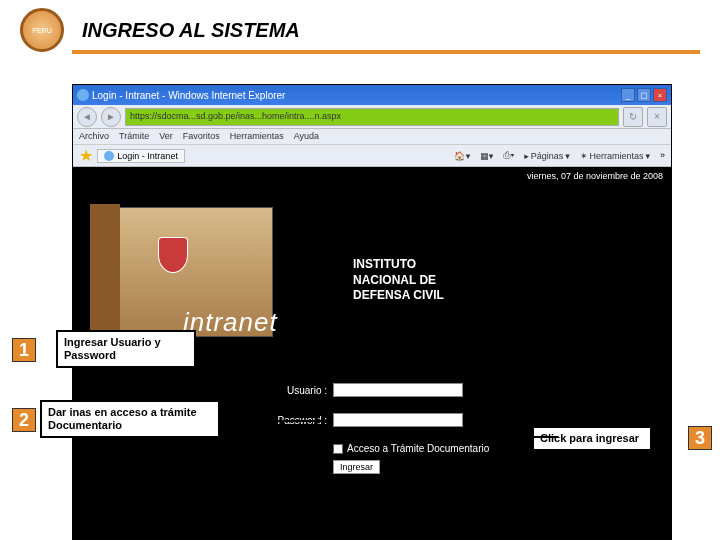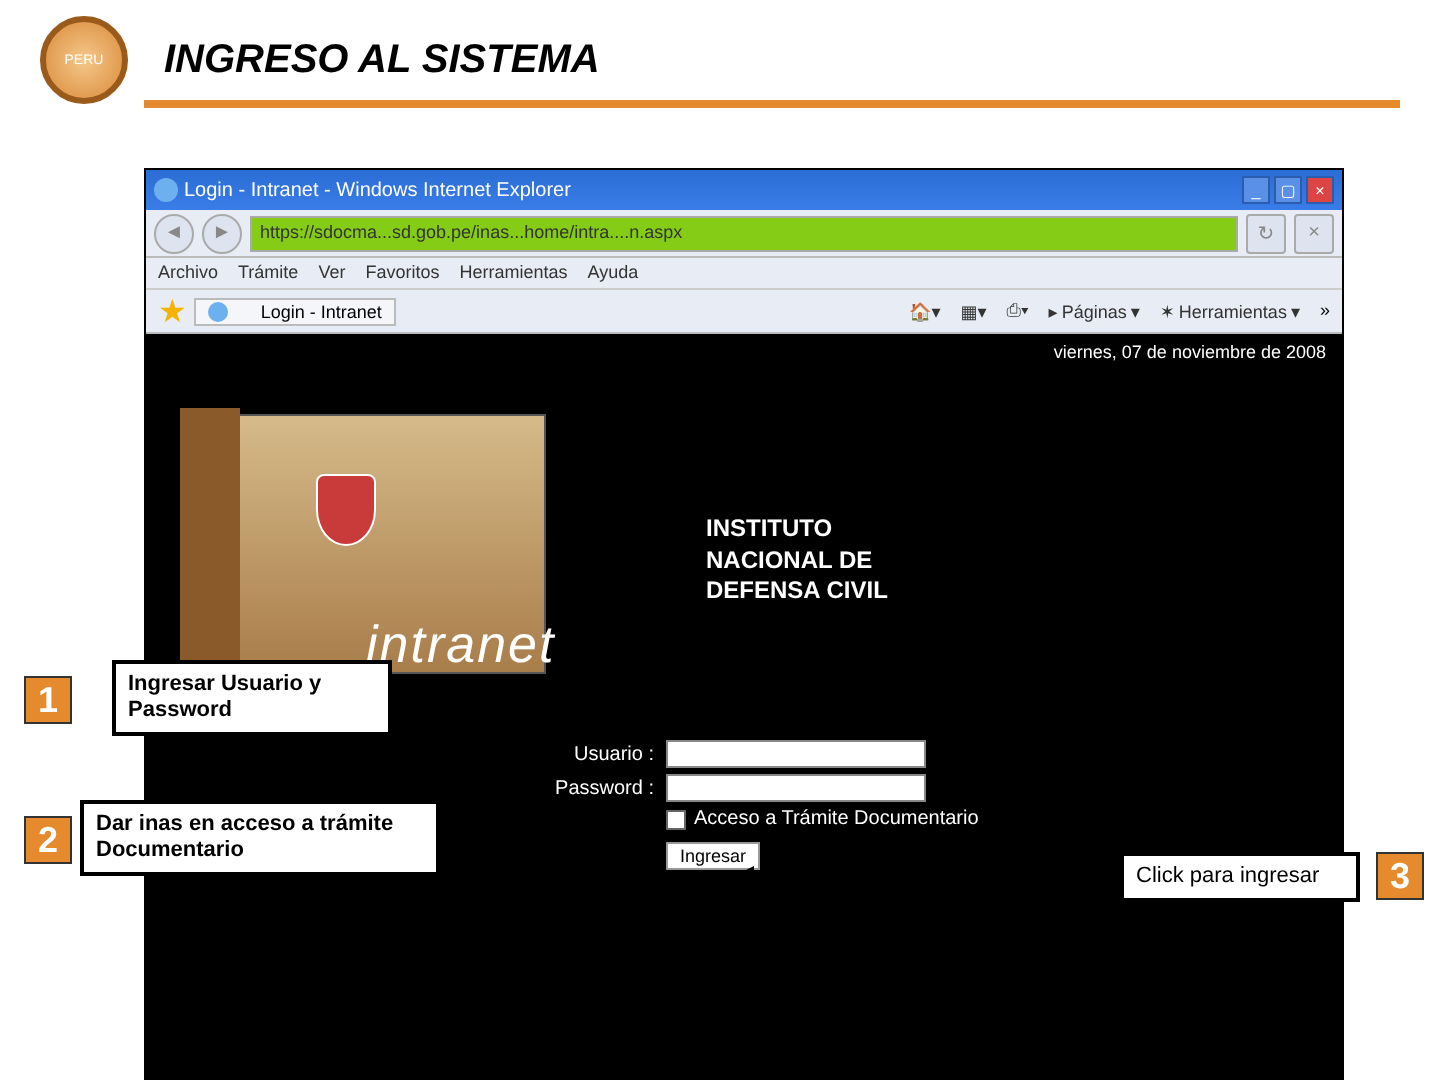--- a/index.html
+++ b/index.html
@@ -13,32 +13,32 @@
   .browser-wrap { margin: 30px 52px 0 52px; border: 1px solid #000; width: 600px; background:#fff; position:relative; }
   .titlebar { height: 20px; background: linear-gradient(#2a6dd4,#3b7de8); color:#fff; font-size:10px; display:flex; align-items:center; padding:0 4px; justify-content:space-between; }
   .win-btns { display:flex; gap:2px; }
   .win-btn { width:14px; height:14px; background:#5a90e5; border:1px solid #2a5cb0; display:flex;align-items:center;justify-content:center; font-size:8px; color:#fff; }
   .close-btn { background:#d44; }
   .addr { height:24px; background:#e8ecf4; display:flex; align-items:center; gap:4px; padding:2px 4px; border-bottom:1px solid #bbb; }
   .nav-btn { width:20px;height:20px; border-radius:50%; background:#dde4f0; border:1px solid #aaa;display:flex;align-items:center;justify-content:center; color:#888; font-size:10px;}
   .url { flex:1; height:18px; background:#84cc16; border:1px solid #aaa; font-size:9px; padding:2px 4px; color:#333;}
   .menubar { height:16px; background:#e8ecf4; font-size:9px; color:#333; display:flex; gap:10px; padding:2px 6px; border-bottom:1px solid #ccc;}
   .tabrow { height:22px; background:#e8ecf4; display:flex; align-items:center; padding:2px 6px; gap:6px; border-bottom:1px solid #bbb; justify-content:space-between;}
-  .tab { background:#f4f6fa; border:1px solid #bbb; padding:1px 6px; font-size:9px; display:flex;align-items:center;gap:16px;justify-content:center;}
+  .tab { background:#f4f6fa; border:1px solid #bbb; padding:1px 6px; font-size:9px; display:flex;align-items:center;gap:3px;justify-content:center;}
   .toolbtn { font-size:9px; color:#333; display:flex; align-items:center; gap:2px; }
   .right-tools { display:flex; gap:10px; }
   .page { background:#000; height: 384px; position:relative; overflow:hidden; }
   .datebar { position:absolute; top:0; right:0; left:0; text-align:right; color:#fff; font-size:9px; padding:4px 8px; }
   .building { position:absolute; left:20px; top:40px; width:180px; height:130px; background:linear-gradient(#d6ba8a,#a87d4a); border:1px solid #555; }
   .building::before { content:""; position:absolute; left:-4px; top:-4px; width:30px; height:138px; background:#8a5a2a; }
   .org-block { position:absolute; left:280px; top:90px; color:#fff; font-size:12px; font-weight:bold; line-height:1.3; }
   .shield { position:absolute; left:85px; top:70px; width:30px; height:36px; background:#c93a3a; border-radius:4px 4px 50% 50%; border:1px solid #fff;}
   .intranet { position:absolute; left:110px; top:140px; color:#fff; font-size:26px; font-style:italic; letter-spacing:1px; }
   .form-area { position:absolute; left:180px; top:200px; width:260px; }
-  .form-row { display:flex; align-items:center; margin:3px 0; }
+  .form-row { display:flex; align-items:center; margin:16px 0; }
   .form-label { width:80px; color:#fff; font-size:10px; text-align:right; padding-right:6px; }
   .form-input { width:130px; height:14px; background:#fff; border:1px solid #888; }
   .chk-row { display:flex; align-items:center; margin-top:2px; color:#fff; font-size:10px; gap:4px; margin-left:80px;}
   .chk { width:10px; height:10px; background:#fff; border:1px solid #666; }
   .ingresar-btn { margin-left:80px; margin-top:6px; background:#fff; border:1px solid #999; font-size:9px; padding:1px 6px; display:inline-block; }
   .stepbox { position:absolute; width:24px; height:24px; background:#e58b2e; color:#fff; font-size:18px; font-weight:bold; display:flex;align-items:center;justify-content:center; border:1px solid #333; }
   .callout { position:absolute; background:#fff; border:2px solid #000; font-size:11px; font-weight:bold; padding:4px 6px; line-height:1.2; }
   .arrow { position:absolute; height:2px; background:#000; }
   .arrow::after { content:""; position:absolute; right:-1px; top:-3px; border-left:8px solid #000; border-top:4px solid transparent; border-bottom:4px solid transparent; }
   .arrow.left::after { left:-1px; right:auto; border-left:none; border-right:8px solid #000; }
@@ -125,16 +125,16 @@
     </div>
   </div>
 
   <div class="stepbox" style="left:12px; top:338px;">1</div>
   <div class="callout" style="left:56px; top:330px; width:140px;">Ingresar Usuario y Password</div>
 
   <div class="stepbox" style="left:12px; top:408px;">2</div>
   <div class="callout" style="left:40px; top:400px; width:180px;">Dar inas en acceso a trámite Documentario</div>
   <div class="arrow" style="left:222px; top:420px; width:100px;"></div>
 
-  <div class="callout" style="left:560px; top:426px; width:120px; font-weight:normal;">Click para ingresar</div>
+  <div class="callout" style="left:532px; top:426px; width:120px; font-weight:bold;">Click para ingresar</div>
   <div class="stepbox" style="left:688px; top:426px;">3</div>
   <div class="arrow left" style="left:370px; top:436px; width:188px;"></div>
 </div>
 
 </body></html>

